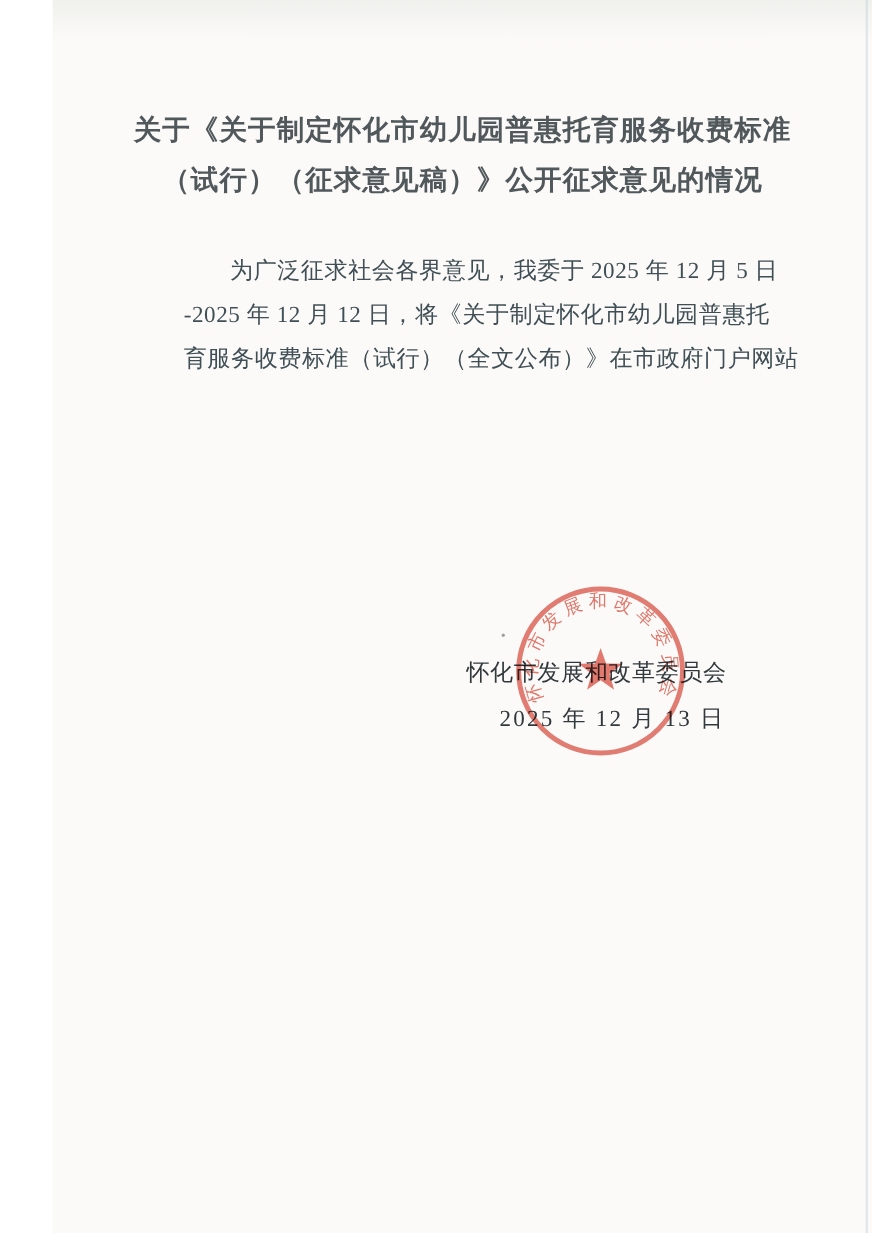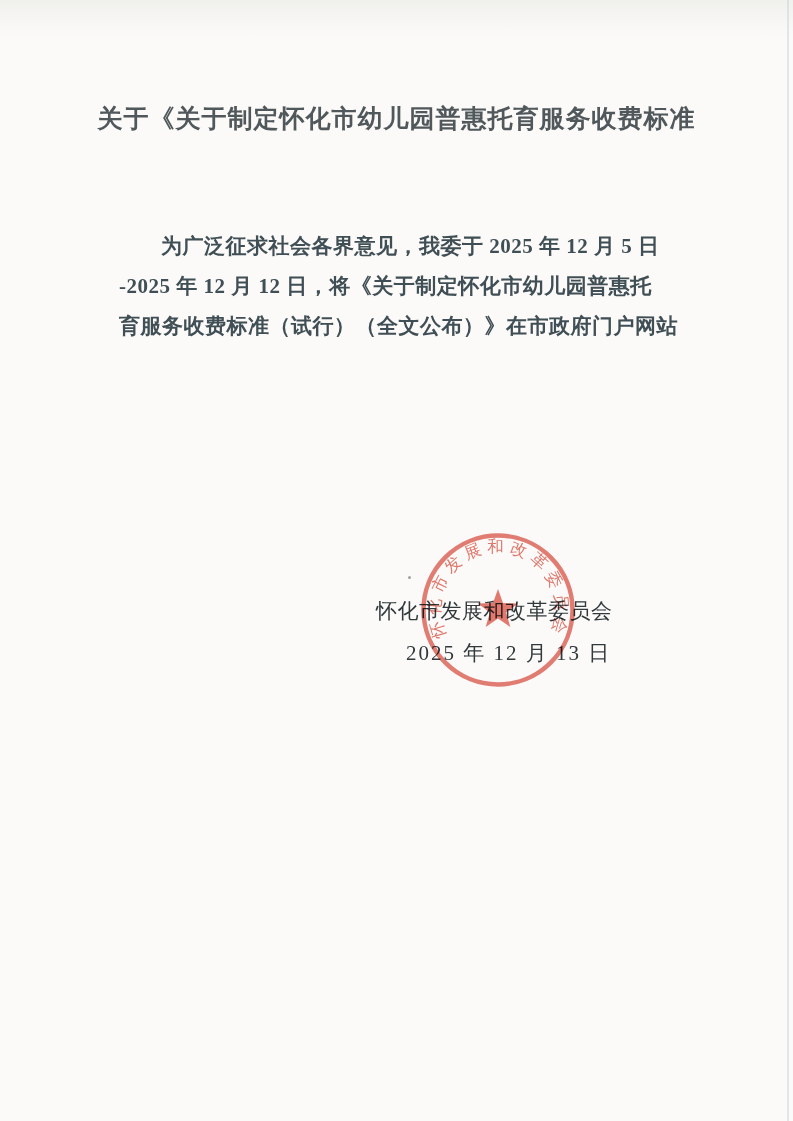--- a/index.html
+++ b/index.html
@@ -6,20 +6,21 @@
   body {
     width: 793px; height: 1121px;
     background: #ffffff;
     font-family: "Liberation Serif", "DejaVu Serif", serif;
     position: relative;
     overflow: hidden;
   }
   .page {
     position: absolute; inset: 0;
     background: #fbfaf8;
+    margin-left: 48px;
   }
   
   .top-shade {
     position: absolute; top: 0; left: 0; right: 0; height: 36px;
     background: linear-gradient(#f0f0ed, rgba(251,250,248,0));
     pointer-events: none;
   }
   
   .edge-line {
     position: absolute; top: 0; bottom: 0; right: 4px; width: 2px;
@@ -33,21 +34,20 @@
     line-height: 46px;
     color: #51585b;
     letter-spacing: 1px;
   }
   .doc-body {
     position: absolute; top: 226px; left: 119px; width: 564px;
     font-size: 21px;
     line-height: 40px;
     color: #404f55;
     letter-spacing: 0.5px;
-    font-weight: bold;
   }
   .doc-body .line { white-space: nowrap; }
   .doc-body .line:first-child { text-indent: 2em; }
   .sig-org {
     position: absolute; top: 597px; left: 376px;
     font-size: 21px; color: #31393c; letter-spacing: 0.5px;
     white-space: nowrap;
   }
   .sig-date {
     position: absolute; top: 639px; left: 406px;
@@ -69,20 +69,21 @@
 </head>
 <body>
 
 <div class="page">
 
   <div class="top-shade"></div>
   <div class="edge-line"></div>
 
   <div class="doc-title">
     <div>关于《关于制定怀化市幼儿园普惠托育服务收费标准</div>
+    <div>（试行）（征求意见稿）》公开征求意见的情况</div>
   </div>
 
   <div class="doc-body">
     <div class="line">为广泛征求社会各界意见，我委于 2025 年 12 月 5 日</div>
     <div class="line">-2025 年 12 月 12 日，将《关于制定怀化市幼儿园普惠托</div>
     <div class="line">育服务收费标准（试行）（全文公布）》在市政府门户网站</div>
   </div>
 
   <div class="sig-org">怀化市发展和改革委员会</div>
   <div class="sig-date">2025 年 12 月 13 日</div>

